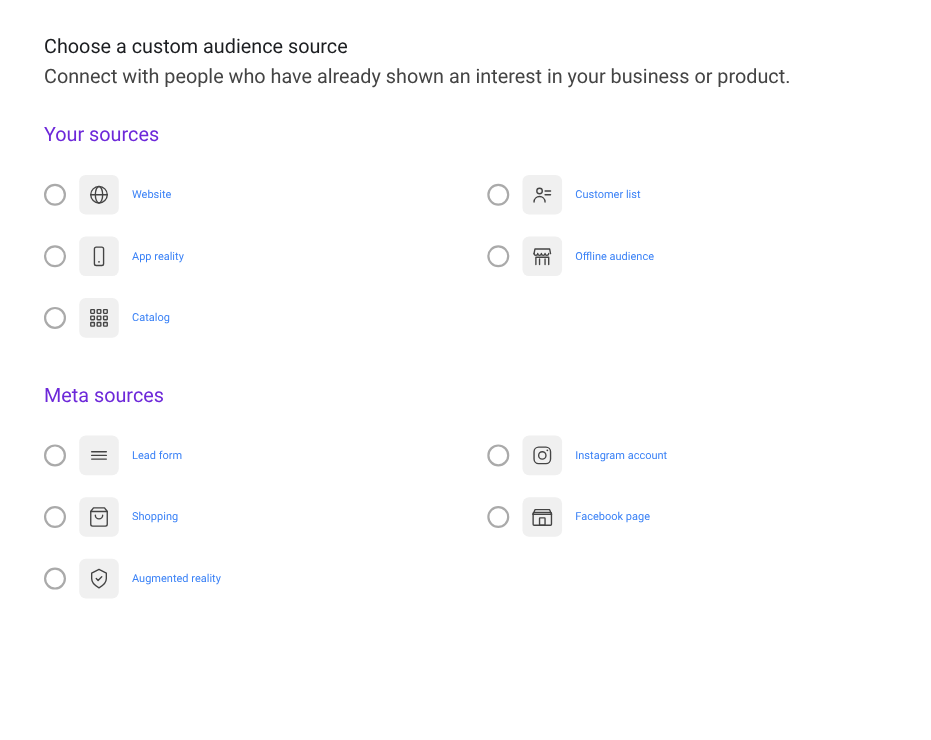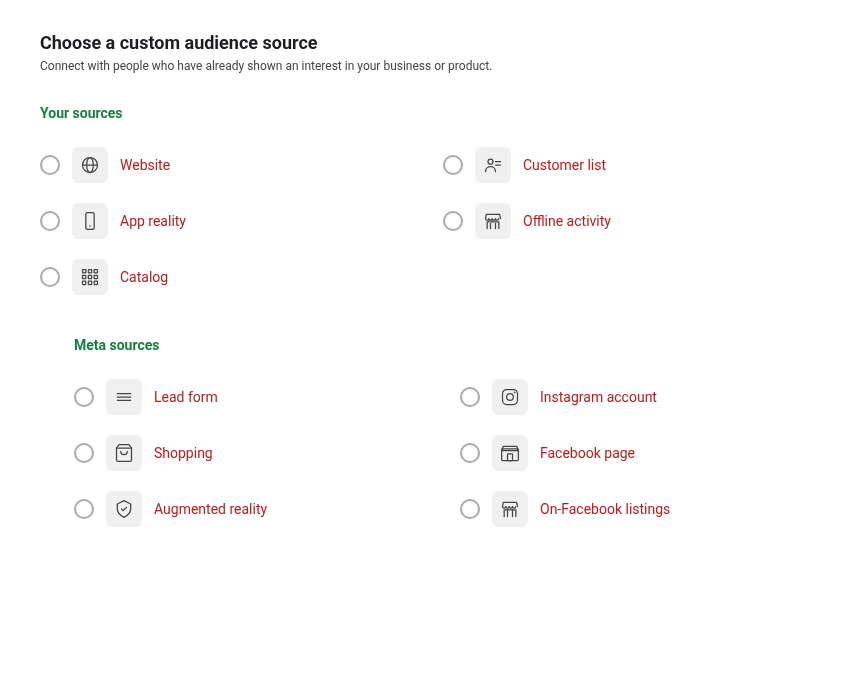--- a/index.html
+++ b/index.html
@@ -5,33 +5,33 @@
     * { box-sizing: border-box; margin: 0; padding: 0; }
     body {
       font-family: -apple-system, BlinkMacSystemFont, 'Segoe UI', Roboto, Arial, sans-serif;
       background: #fff;
       color: #1c1e21;
       font-size: 14px;
       padding: 32px 40px;
     }
     .page-title {
       font-size: 18px;
-      font-weight: 700;
+      font-weight: 400;
       margin-bottom: 6px;
     }
     .page-subtitle {
-      font-size: 12px;
+      font-size: 18px;
       color: #444;
       margin-bottom: 32px;
     }
     .section-label {
-      font-size: 14px;
-      font-weight: 700;
+      font-size: 18px;
+      font-weight: 400;
       margin-bottom: 16px;
-      color: #15803d;
+      color: #6d28d9;
     }
     .sources-grid {
       display: grid;
       grid-template-columns: 1fr 1fr;
       gap: 0 40px;
       margin-bottom: 32px;
     }
     .source-item {
       display: flex;
       align-items: center;
@@ -63,26 +63,25 @@
     .icon-box svg {
       width: 20px;
       height: 20px;
       stroke: #444;
       fill: none;
       stroke-width: 1.5;
       stroke-linecap: round;
       stroke-linejoin: round;
     }
     .source-name {
-      font-size: 14px;
-      color: #b91c1c;
+      font-size: 10px;
+      color: #3b82f6;
     }
     .section-gap {
       margin-top: 8px;
-      margin-left: 34px;
     }
   </style>
 </head>
 <body>
 
 <div class="page-title">Choose a custom audience source</div>
 <div class="page-subtitle">Connect with people who have already shown an interest in your business or product.</div>
 
 <div>
   <div class="section-label">Your sources</div>
@@ -151,21 +150,21 @@
         <div class="radio-circle"></div>
         <div class="icon-box">
           <svg viewBox="0 0 24 24">
               <path d="M3 9l1-5h16l1 5"></path>
               <path d="M3 9a2 2 0 0 0 4 0 2 2 0 0 0 4 0 2 2 0 0 0 4 0 2 2 0 0 0 4 0"></path>
               <path d="M5 21v-8h14v8"></path>
               <line x1="9" y1="21" x2="9" y2="15"></line>
               <line x1="15" y1="21" x2="15" y2="15"></line>
             </svg>
         </div>
-        <span class="source-name">Offline activity</span>
+        <span class="source-name">Offline audience</span>
       </div>
     </div>
   </div>
 </div>
 
 <div class="section-gap">
   <div class="section-label">Meta sources</div>
   <div class="sources-grid">
 
     <div>
@@ -229,31 +228,15 @@
           <svg viewBox="0 0 24 24">
               <rect x="2" y="7" width="20" height="14" rx="1"></rect>
               <path d="M2 9l2-5h16l2 5"></path>
               <line x1="2" y1="9" x2="22" y2="9"></line>
               <rect x="9" y="13" width="6" height="8" rx="0.5"></rect>
             </svg>
         </div>
         <span class="source-name">Facebook page</span>
       </div>
 
-      <div class="source-item">
-        <div class="radio-circle"></div>
-        <div class="icon-box">
-          <svg viewBox="0 0 24 24">
-              <path d="M3 9l1-5h16l1 5"></path>
-              <path d="M3 9a2 2 0 004 0"></path>
-              <path d="M7 9a2 2 0 004 0"></path>
-              <path d="M11 9a2 2 0 004 0"></path>
-              <path d="M15 9a2 2 0 004 0"></path>
-              <path d="M5 21v-8h14v8"></path>
-              <line x1="9" y1="13" x2="9" y2="21"></line>
-              <line x1="15" y1="13" x2="15" y2="21"></line>
-            </svg>
-        </div>
-        <span class="source-name">On-Facebook listings</span>
-      </div>
     </div>
   </div>
 </div>
 
 </body></html>

